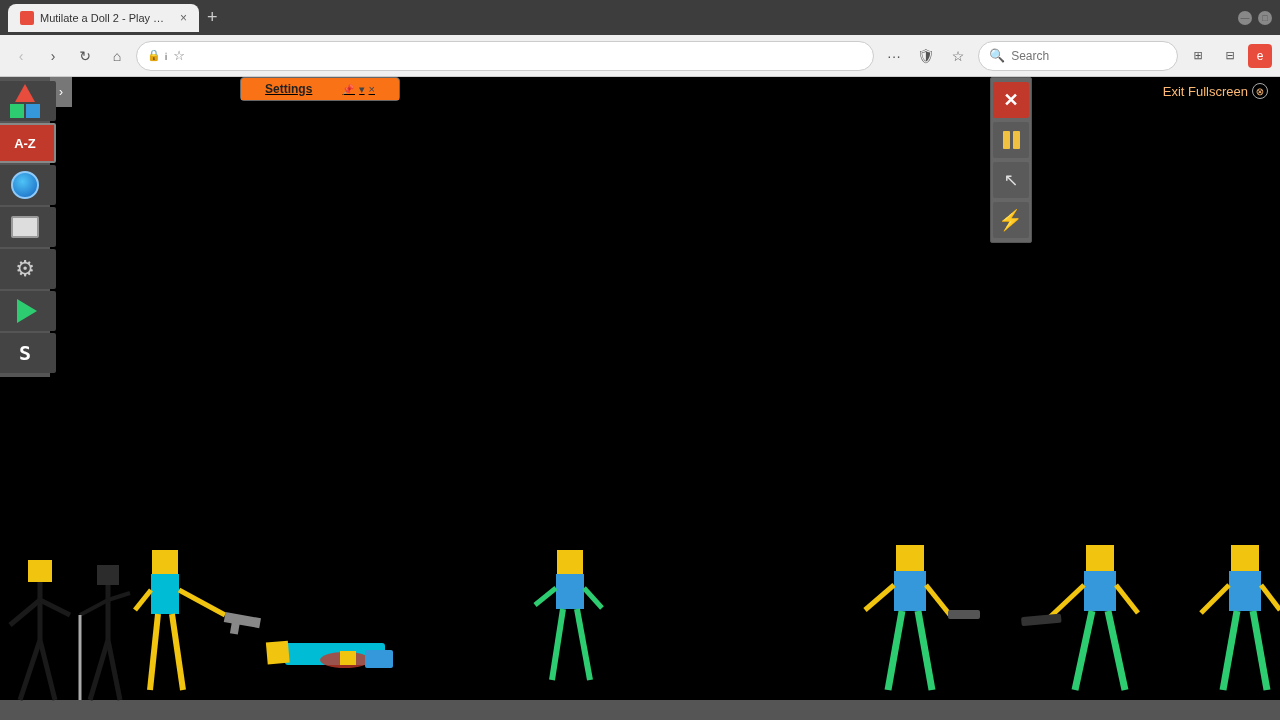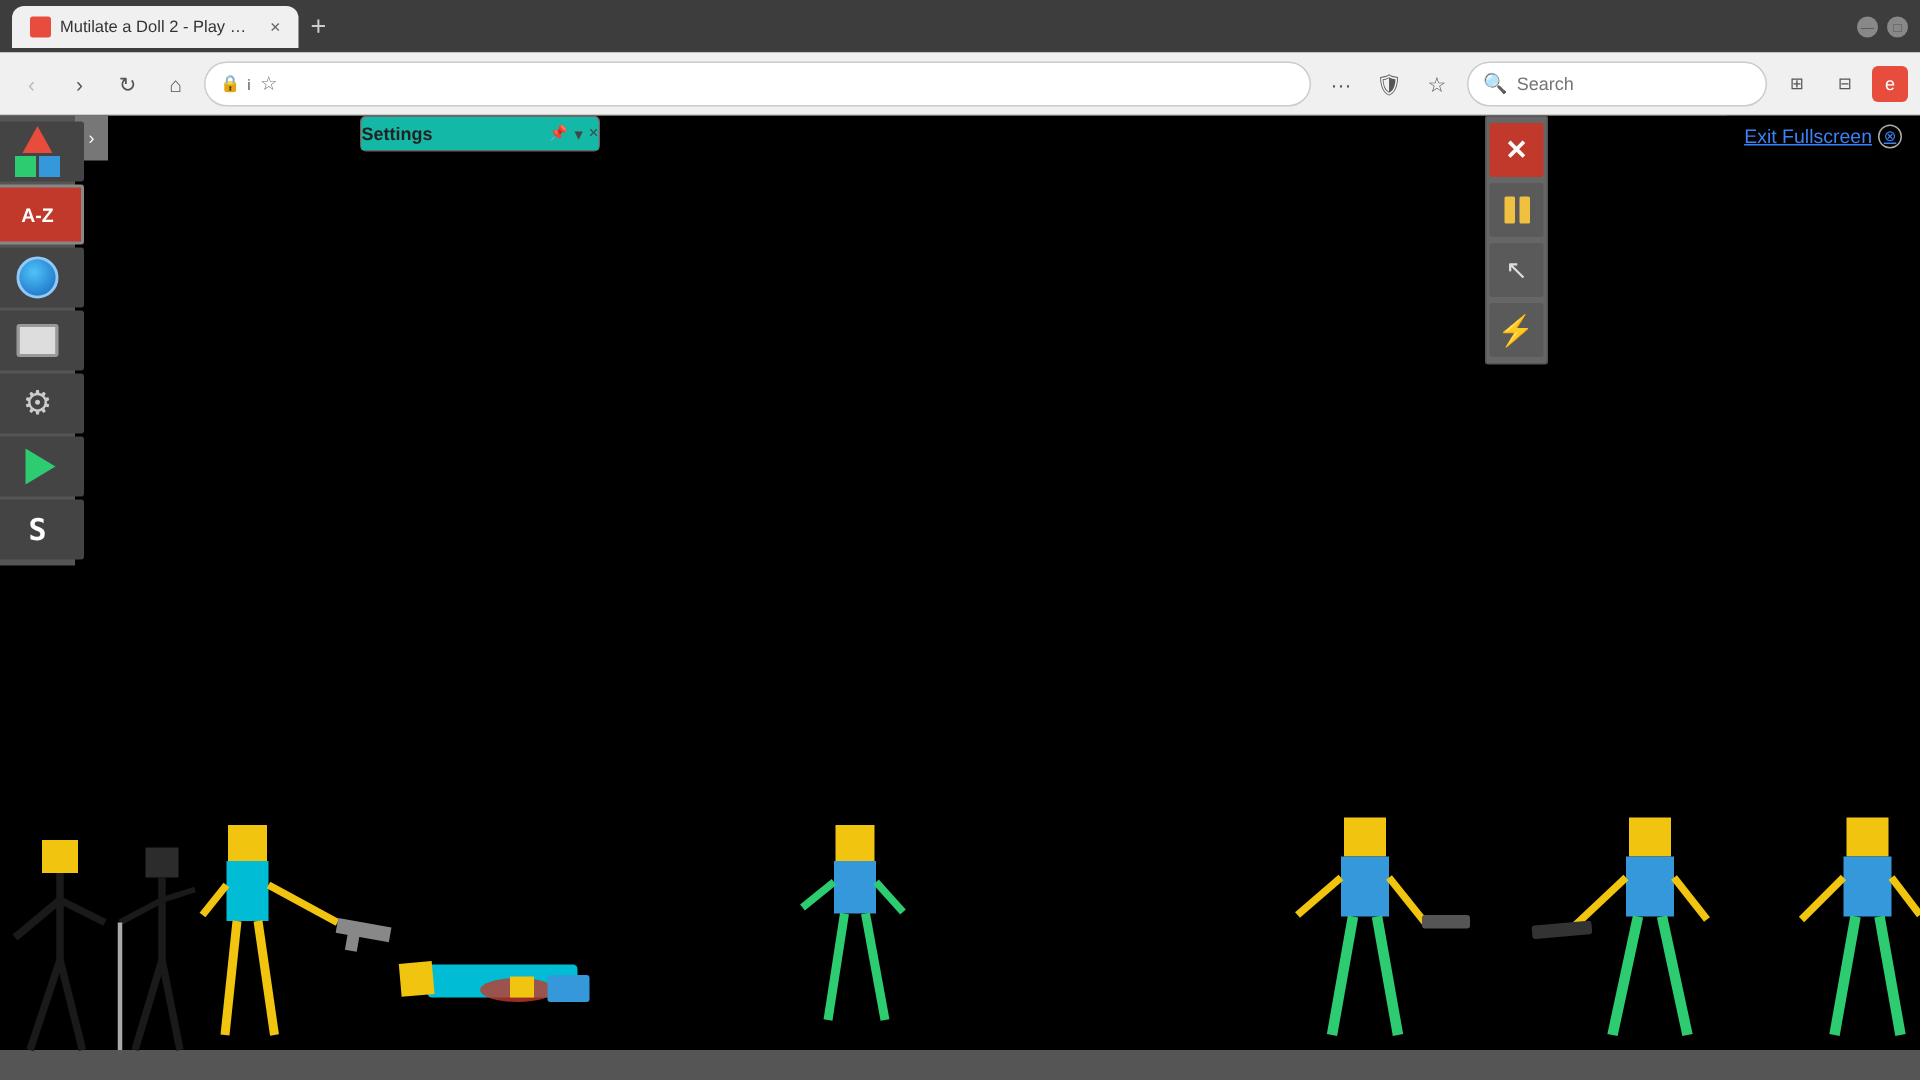--- a/index.html
+++ b/index.html
@@ -197,24 +197,25 @@
       background: #888;
       border: 1px solid #666;
       border-radius: 4px;
       z-index: 20;
       min-width: 160px;
     }
     .settings-header {
       display: flex;
       align-items: center;
       justify-content: space-between;
-      padding: 4px 0;
-      background: #14b8a6;
+      padding: 4px 24px;
+      background: #f97316;
       border-radius: 4px 4px 0 0;
       cursor: move;
+      text-decoration: underline;
     }
     .settings-title { font-size: 12px; color: #222; font-weight: bold; }
     .settings-controls { display: flex; gap: 4px; align-items: center; }
     .set-ctrl { font-size: 11px; color: #444; cursor: pointer; }
 
     
     .actions-panel {
       position: absolute;
       top: 0;
       right: 250px;
@@ -238,29 +239,28 @@
       cursor: pointer;
       border-radius: 2px;
     }
 
     
     .exit-fullscreen {
       position: absolute;
       top: 0;
       right: 0;
       background: rgba(0,0,0,0.7);
-      color: #3b82f6;
+      color: #fdba74;
       font-size: 13px;
       padding: 6px 12px;
       display: flex;
-      align-items: flex-start;
+      align-items: center;
       gap: 4px;
       cursor: pointer;
       z-index: 30;
-      text-decoration: underline;
     }
     .exit-fs-x {
       width: 16px; height: 16px;
       border: 1px solid #aaa;
       border-radius: 50%;
       display: flex; align-items: center; justify-content: center;
       font-size: 10px;
     }
 
     

